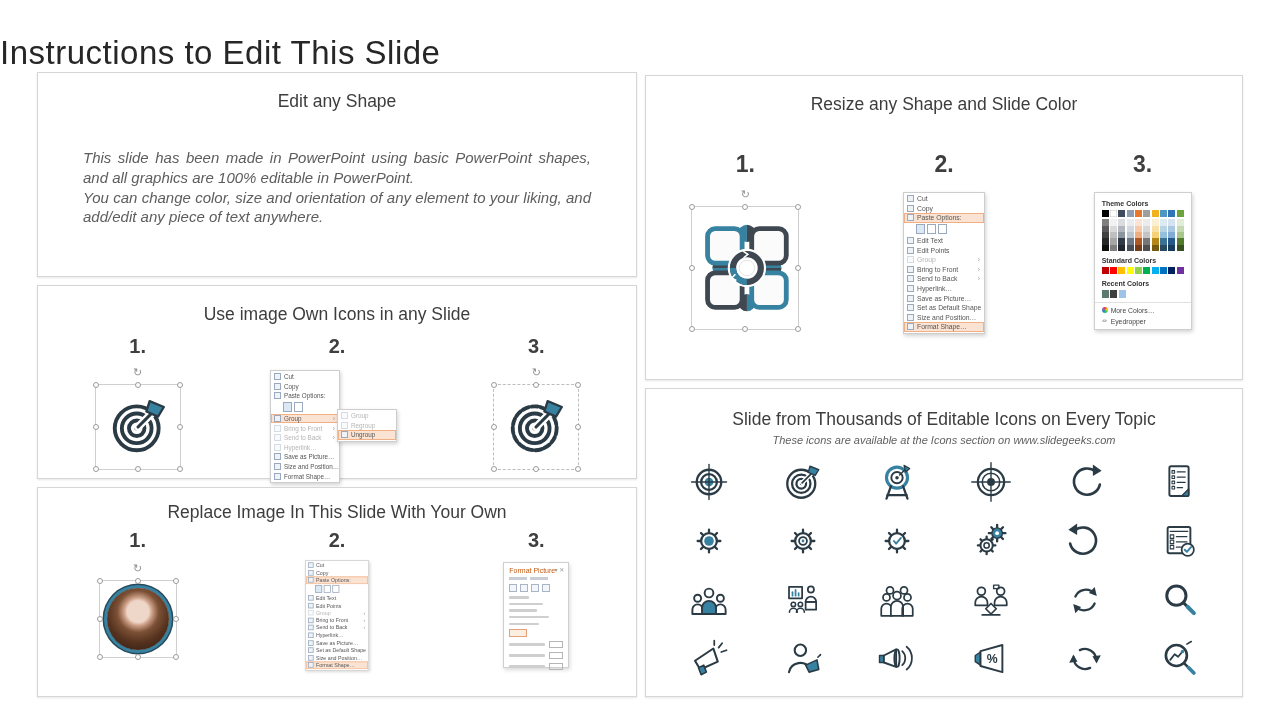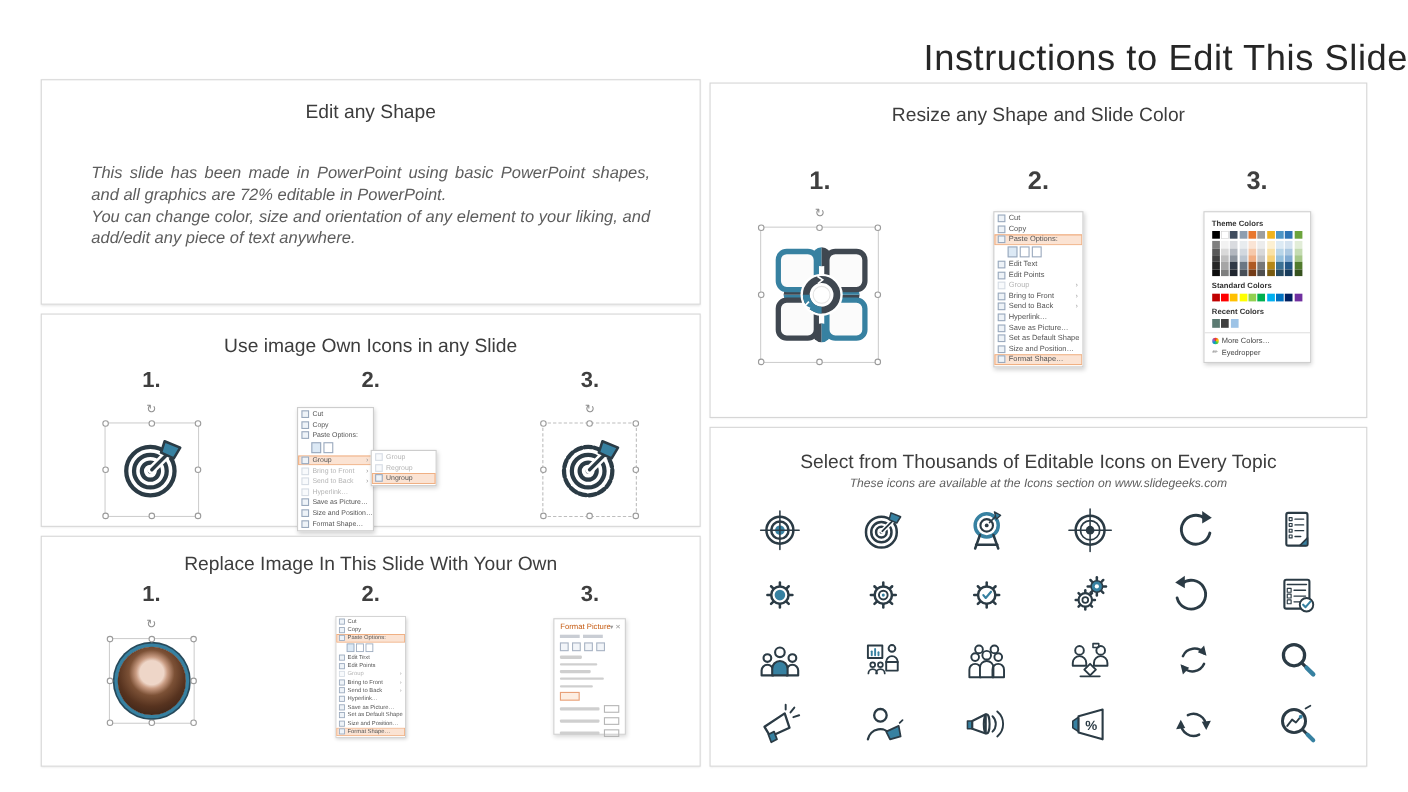--- a/index.html
+++ b/index.html
@@ -1,19 +1,19 @@
 <!DOCTYPE html>
 <html><head>
 <meta charset="utf-8">
 <style>
   html,body{margin:0;padding:0;}
   body{width:1280px;height:720px;background:#ffffff;overflow:hidden;position:relative;
        font-family:"Liberation Sans",sans-serif;color:#404040;}
 
-  .slide-title{position:absolute;top:12px;left:0;width:1280px;text-align:right;
+  .slide-title{position:absolute;top:12px;left:0;width:1280px;text-align:left;
     font-size:33px;font-weight:500;color:#262626;letter-spacing:.5px;}
 
   .panel{position:absolute;background:#fff;border:1px solid #d6d6d6;
     box-shadow:0 1px 2px rgba(0,0,0,.10);box-sizing:border-box;}
   #p-edit-shape{left:37px;top:72px;width:600px;height:205px;}
   #p-own-icons{left:37px;top:285px;width:600px;height:194px;}
   #p-replace{left:37px;top:487px;width:600px;height:210px;}
   #p-resize{left:645px;top:75px;width:598px;height:305px;}
   #p-icons{left:645px;top:388px;width:598px;height:309px;}
 
@@ -95,21 +95,21 @@
     background:radial-gradient(circle at 50% 38%, #eed6c8 0%, #eed6c8 22%, #c99c83 29%, #7c5136 42%, #57331f 62%, #3a2318 84%, #2c1a13 100%);
     box-shadow:0 0 0 3px #3781a1, 0 0 0 4.5px #27495a;}
 </style>
 </head>
 <body>
 
 <h1 class="slide-title">Instructions to Edit This Slide</h1>
 
 <section class="panel" id="p-edit-shape">
   <div class="ptitle">Edit any Shape</div>
-  <p class="para first">This slide has been made in PowerPoint using basic PowerPoint shapes, and all graphics are 72% editable in PowerPoint.</p>
+  <p class="para first">This slide has been made in PowerPoint using basic PowerPoint shapes, and all graphics are 100% editable in PowerPoint.</p>
   <p class="para second">You can change color, size and orientation of any element to your liking, and add/edit any piece of text anywhere.</p>
 </section>
 
 <section class="panel" id="p-own-icons">
   <div class="ptitle">Use image Own Icons in any Slide</div>
   <div class="steps">
     <div class="step">
       <div class="stepnum">1.</div>
       <div class="stepgfx">
         <div class="selbox" style="width:84px;height:84px;margin-top:14px;">
@@ -580,21 +580,21 @@
               <i class="ed-ic">✏</i>
               <span>Eyedropper</span>
             </div>
         </div>
       </div>
     </div>
   </div>
 </section>
 
 <section class="panel" id="p-icons">
-  <div class="ptitle" style="margin-top:20px;">Select from Thousands of Editable Icons on Every Topic</div>
+  <div class="ptitle" style="margin-top:20px;">Slide from Thousands of Editable Icons on Every Topic</div>
   <div class="psub">These icons are available at the Icons section on www.slidegeeks.com</div>
   <div class="grid">
 
     <div class="cell">
         <svg class="ic" width="42" height="42" viewBox="0 0 48 48">
       <circle cx="24" cy="24" r="14"></circle>
           <circle cx="24" cy="24" r="9"></circle>
       <circle cx="24" cy="24" r="5" style="fill:#3781a1;stroke:none"></circle>
       <line x1="24" y1="4" x2="24" y2="44" style="stroke-width:1.6"></line>
           <line x1="4" y1="24" x2="44" y2="24" style="stroke-width:1.6"></line>

